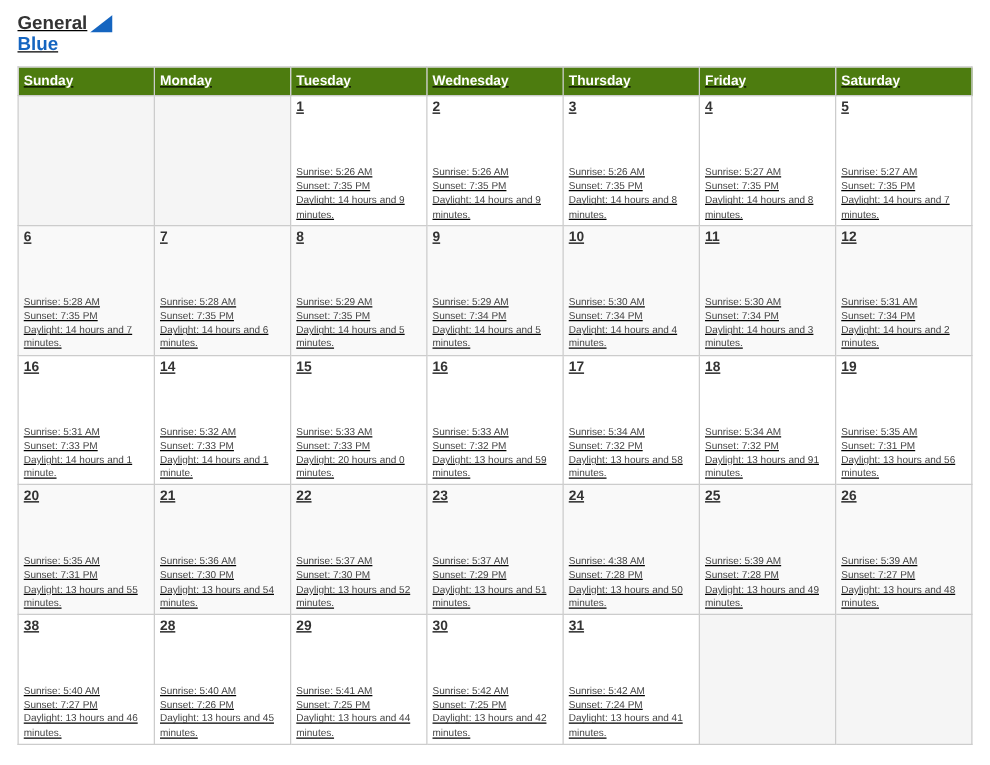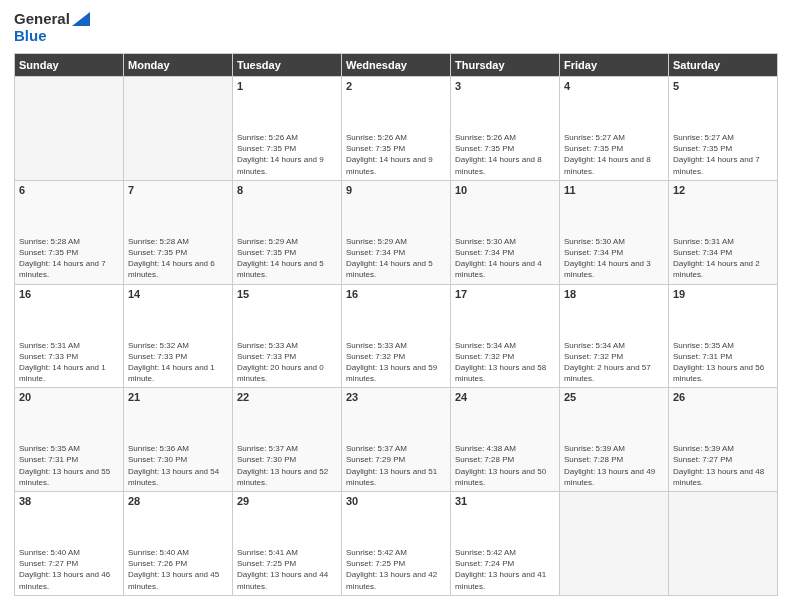--- a/index.html
+++ b/index.html
@@ -9,20 +9,21 @@
       font-family: Arial, sans-serif;
       background: #fff;
       overflow: hidden;
     }
     .page {
       width: 792px;
       height: 540px;
       padding: 10px 14px;
       display: flex;
       flex-direction: column;
+      text-decoration: underline;
     }
     .header {
       display: flex;
       justify-content: space-between;
       align-items: flex-start;
       margin-bottom: 8px;
     }
     .logo {
       display: flex;
       align-items: center;
@@ -43,21 +44,21 @@
       font-size: 16px;
       color: #333;
     }
     .calendar {
       width: 100%;
       border-collapse: collapse;
       flex: 1;
       table-layout: fixed;
     }
     .calendar th {
-      background-color: #404040;
+      background-color: #4d7c0f;
       color: white;
       font-size: 11px;
       font-weight: bold;
       padding: 5px 4px;
       text-align: left;
       border: 1px solid #ccc;
     }
     .calendar td {
       border: 1px solid #ccc;
       vertical-align: top;
@@ -263,21 +264,21 @@
               <div>Sunrise: 5:34 AM</div>
               <div>Sunset: 7:32 PM</div>
               <div>Daylight: 13 hours and 58 minutes.</div>
             </div>
           </td>
           <td>
             <span class="day-number">18</span>
             <div class="day-info">
               <div>Sunrise: 5:34 AM</div>
               <div>Sunset: 7:32 PM</div>
-              <div>Daylight: 2 hours and 57 minutes.</div>
+              <div>Daylight: 13 hours and 91 minutes.</div>
             </div>
           </td>
           <td>
             <span class="day-number">19</span>
             <div class="day-info">
               <div>Sunrise: 5:35 AM</div>
               <div>Sunset: 7:31 PM</div>
               <div>Daylight: 13 hours and 56 minutes.</div>
             </div>
           </td>

